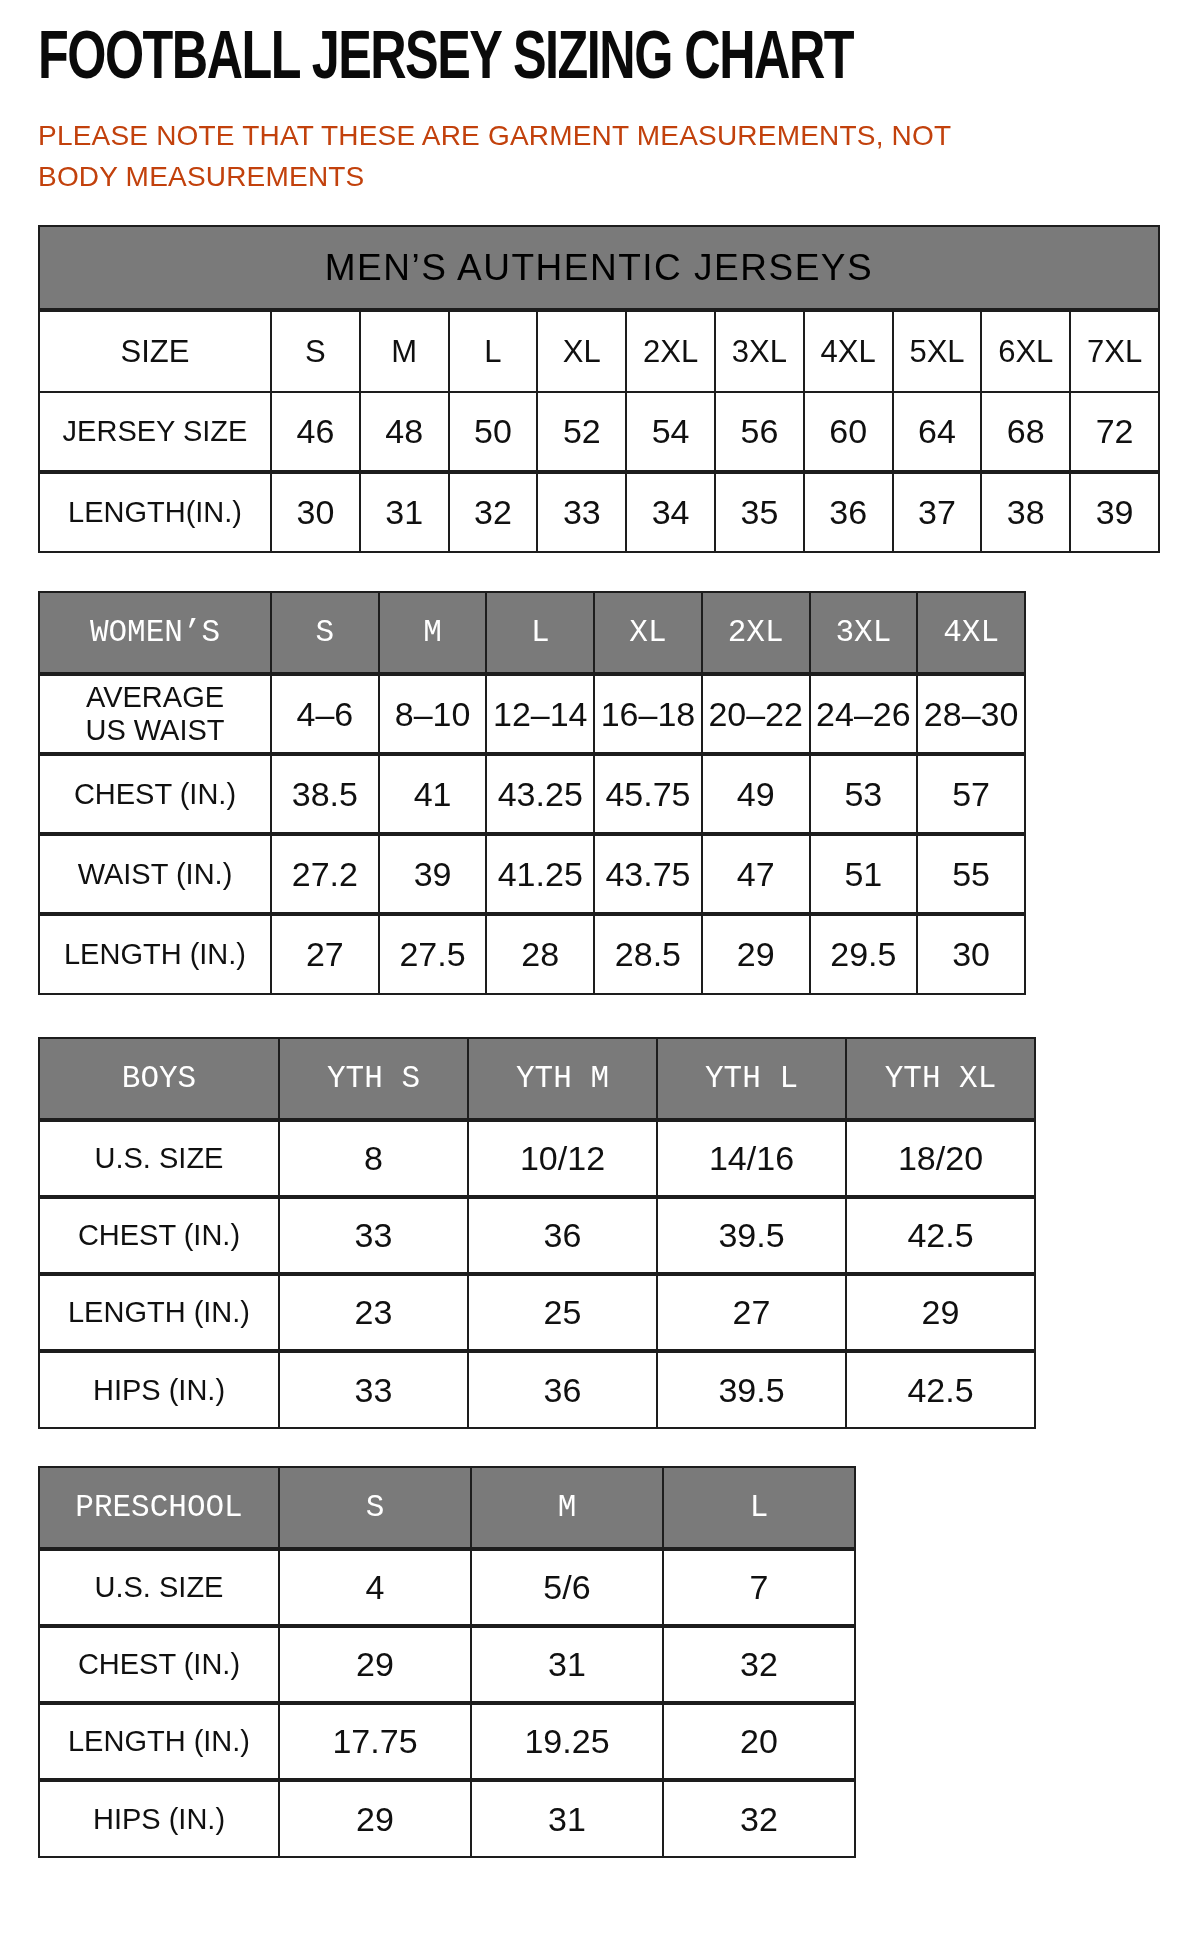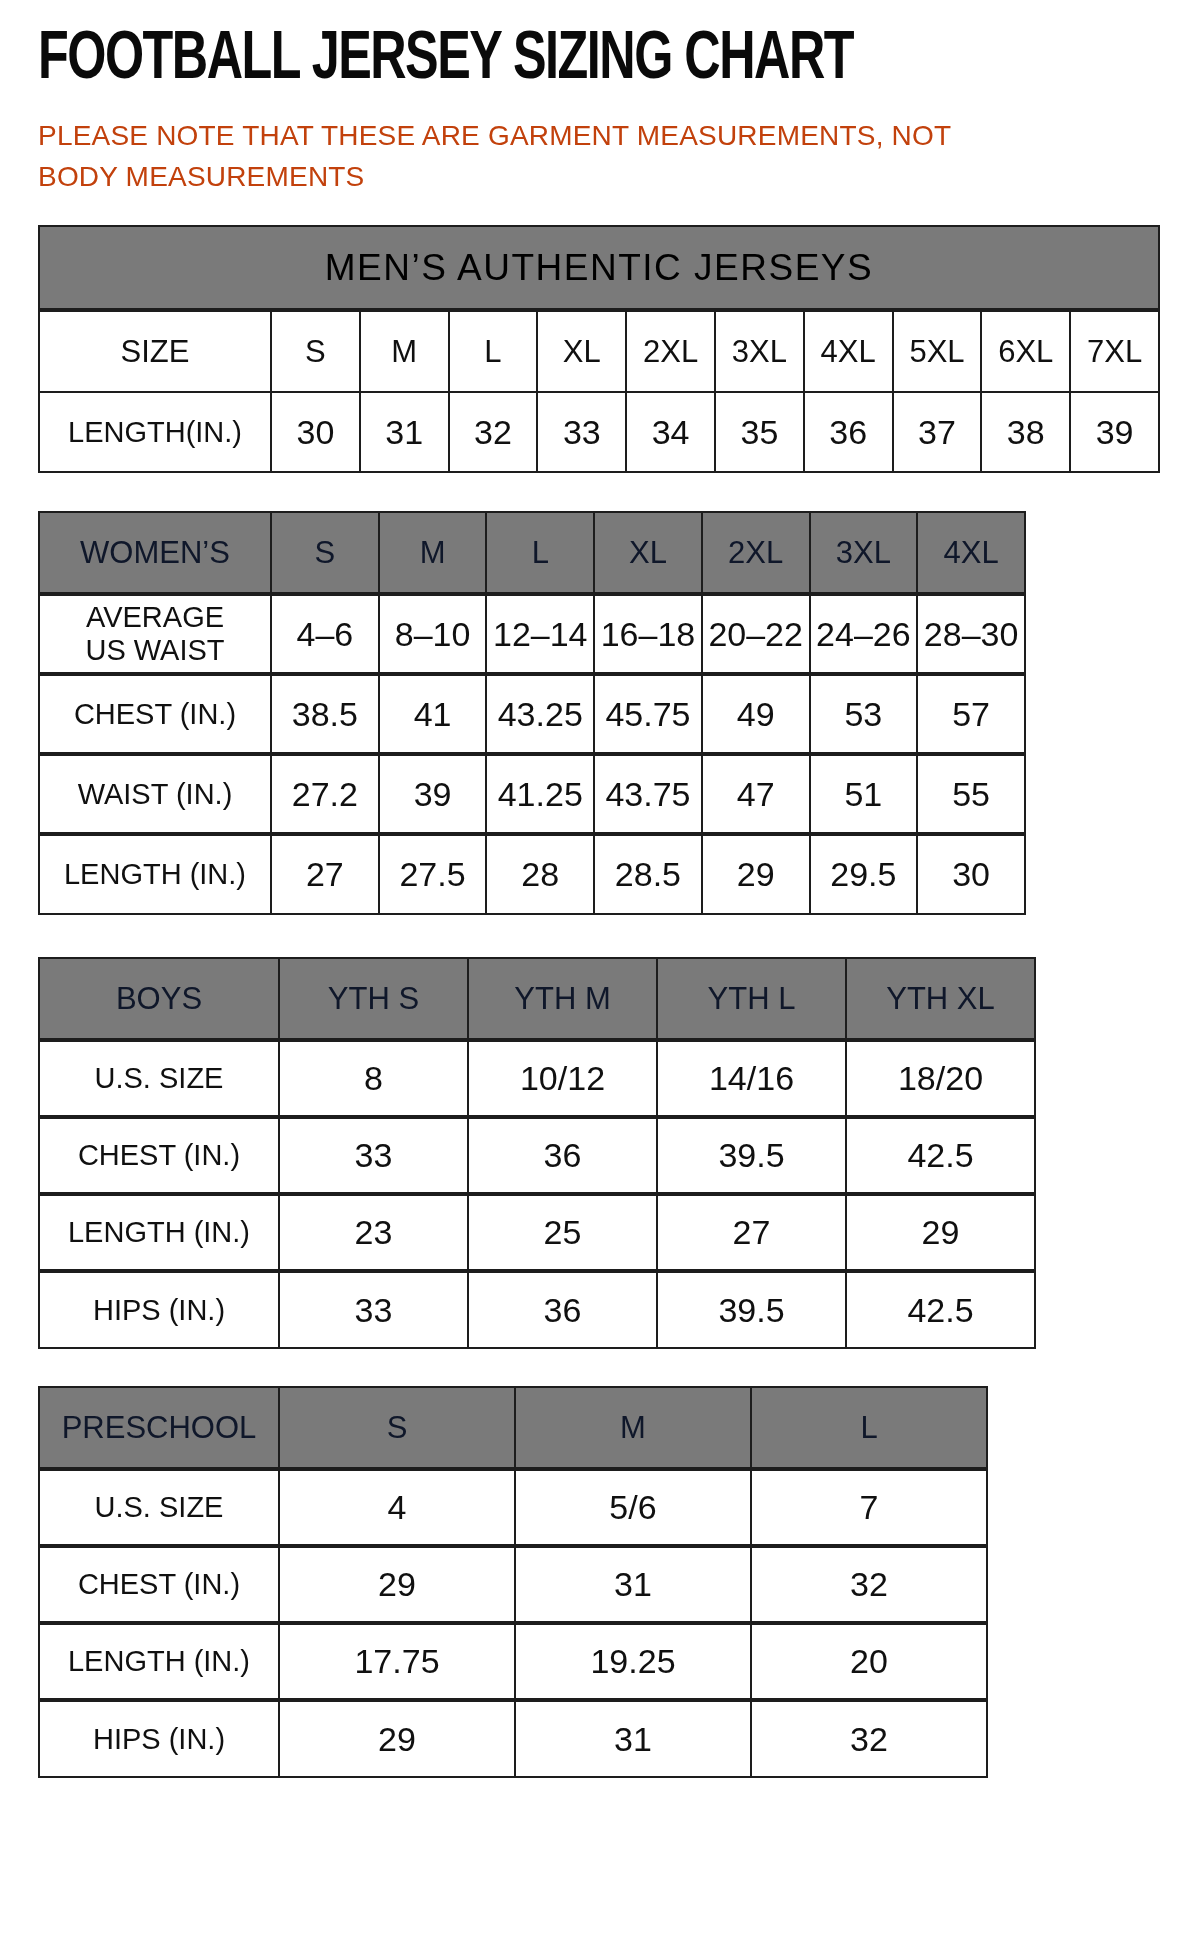--- a/index.html
+++ b/index.html
@@ -54,30 +54,31 @@
     background: #7a7a7a;
     color: #000000;
     font-size: 37px;
     letter-spacing: 1.5px;
     border-bottom-width: 4px;
   }
   .header-row { height: 82px; }
   .header-row td { font-size: 31px; }
   .header-row.gray td {
     background: #7a7a7a;
-    color: #0f172a;
+    color: #ffffff;
     border-bottom-width: 4px;
+    font-family: Liberation Mono, monospace;
   }
   .data-row { height: 80px; }
   .data-row + .data-row td { border-top-width: 4px; }
 
   .mens      { width: 1122px; margin-top: 24px; }
   .womens    { width: 988px;  margin-top: 38px; }
   .boys      { width: 998px;  margin-top: 42px; }
-  .preschool { width: 950px;  margin-top: 37px; }
+  .preschool { width: 818px;  margin-top: 37px; }
   .mens   col.label-col, .womens col.label-col { width: 232px; }
   .boys   col.label-col, .preschool col.label-col { width: 240px; }
   .boys .data-row, .preschool .data-row { height: 77px; }
 </style>
 </head>
 <body>
 
 <main class="page">
   <h1 class="page-title">FOOTBALL JERSEY SIZING CHART</h1>
   <p class="note">PLEASE NOTE THAT THESE ARE GARMENT MEASUREMENTS, NOT BODY MEASUREMENTS</p>
@@ -107,20 +108,33 @@
           <td>L</td>
           <td>XL</td>
           <td>2XL</td>
           <td>3XL</td>
           <td>4XL</td>
           <td>5XL</td>
           <td>6XL</td>
           <td>7XL</td>
         </tr>
         <tr class="data-row">
+          <td class="label">JERSEY SIZE</td>
+          <td>46</td>
+          <td>48</td>
+          <td>50</td>
+          <td>52</td>
+          <td>54</td>
+          <td>56</td>
+          <td>60</td>
+          <td>64</td>
+          <td>68</td>
+          <td>72</td>
+        </tr>
+        <tr class="data-row">
           <td class="label">LENGTH(IN.)</td>
           <td>30</td>
           <td>31</td>
           <td>32</td>
           <td>33</td>
           <td>34</td>
           <td>35</td>
           <td>36</td>
           <td>37</td>
           <td>38</td>

